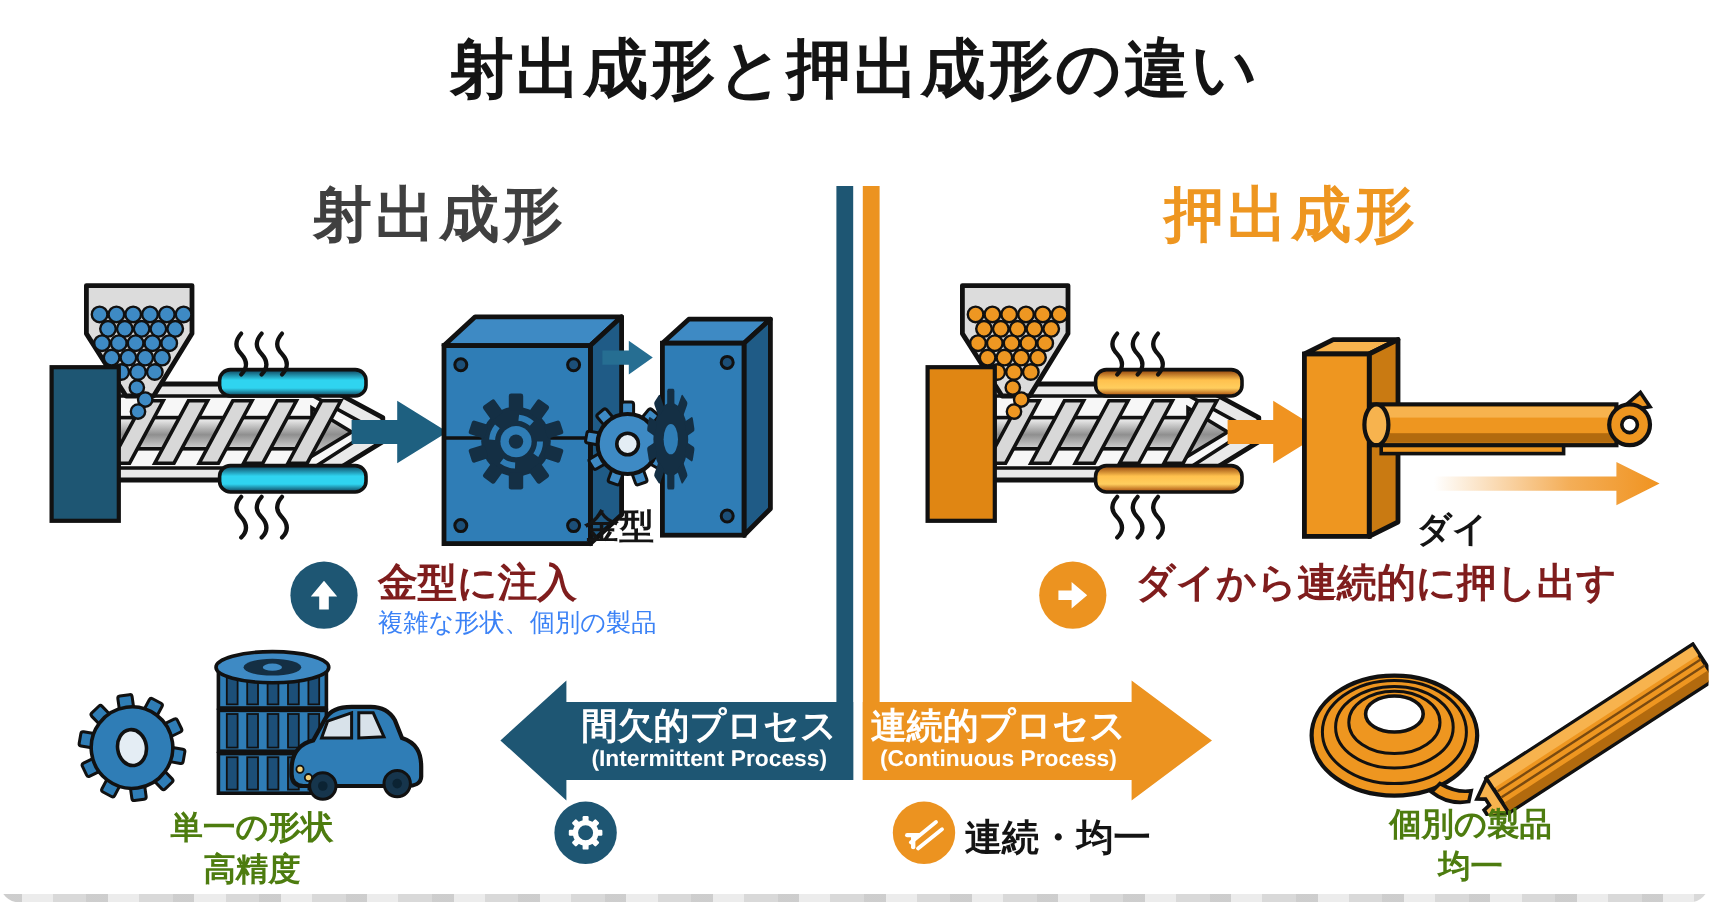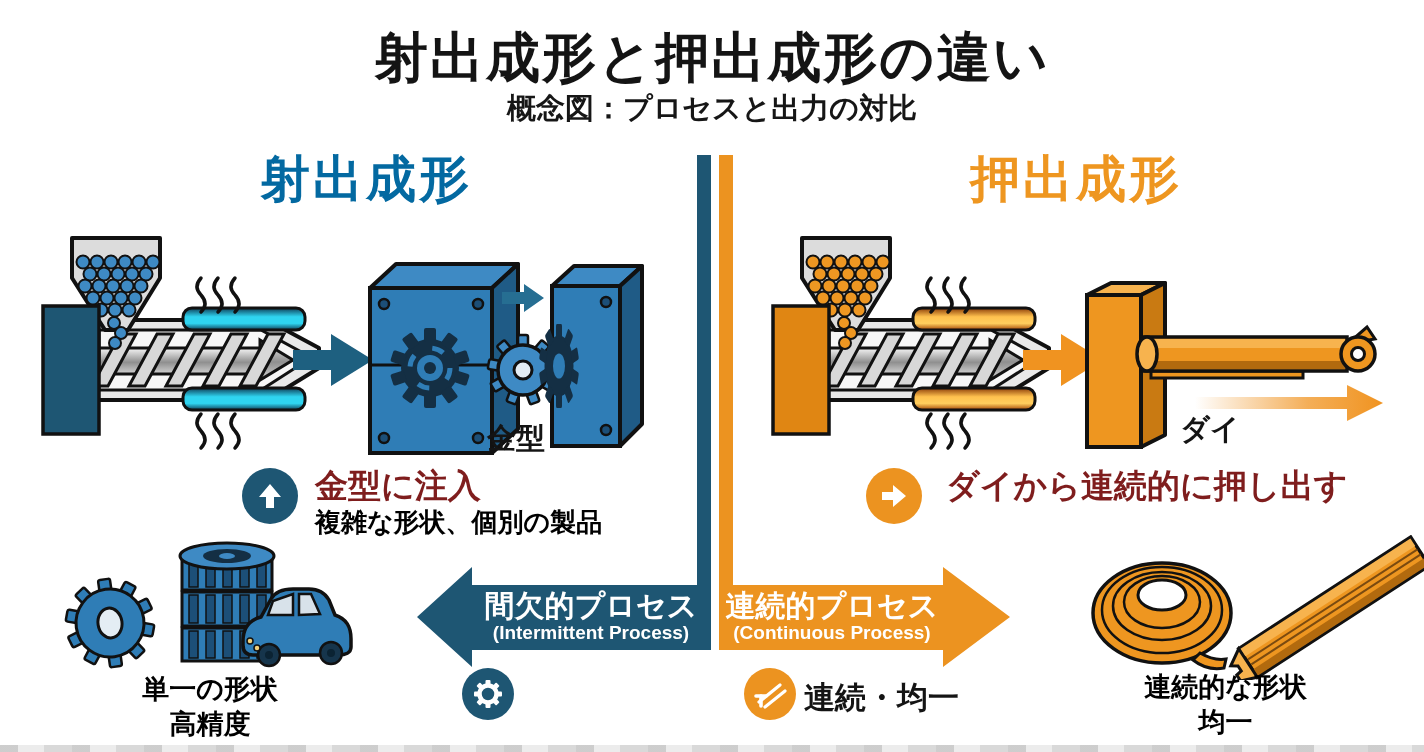--- a/index.html
+++ b/index.html
@@ -1,49 +1,48 @@
 <!DOCTYPE html>
 <html><head>
 <meta charset="utf-8">
 <style>
   html,body{margin:0;padding:0;background:#fff;}
   .stage{position:relative;width:1424px;height:752px;background:#ffffff;overflow:hidden;
-         font-family:"Liberation Sans","DejaVu Sans",sans-serif;color:#111;}
+         font-family:"Liberation Sans","DejaVu Sans",sans-serif;color:#111;border-radius:16px;}
   .abs{position:absolute;}
   .title{left:0;right:0;top:22px;text-align:center;font-size:54px;font-weight:900;letter-spacing:2px;color:#141414;}
   .subtitle{left:0;right:0;top:89px;text-align:center;font-size:29px;font-weight:800;color:#161616;}
   .heading{top:146px;font-size:50px;font-weight:900;letter-spacing:3px;}
-  .heading.teal{left:260px;color:#0369a1;}
+  .heading.teal{left:260px;color:#404040;}
   .heading.orange{left:970px;color:#EE9620;}
   .bar{top:155px;width:14px;height:495px;}
   .bar.teal{left:697px;background:#1E5673;}
   .bar.orange{left:719px;background:#EC9320;}
   .part-label{font-size:29px;font-weight:900;text-align:center;color:#141414;}
   .badge{border-radius:50%;width:56px;height:56px;display:flex;align-items:center;justify-content:center;}
   .badge.small{width:52px;height:52px;}
   .badge.teal{background:#1E5673;}
   .badge.orange{background:#EC9320;}
   .callout-title{font-size:33px;font-weight:900;color:#7f1d1d;white-space:nowrap;}
-  .callout-sub{font-size:26px;font-weight:700;color:#000000;white-space:nowrap;}
+  .callout-sub{font-size:21px;font-weight:400;color:#3b82f6;white-space:nowrap;}
   .arrow-text{display:flex;flex-direction:column;align-items:center;color:#fff;text-align:center;}
   .arrow-text .l1{font-size:30px;font-weight:900;line-height:33px;white-space:nowrap;}
   .arrow-text .l2{font-size:19px;font-weight:700;line-height:22px;white-space:nowrap;}
   .feature-label{font-size:31px;font-weight:900;color:#141414;white-space:nowrap;}
-  .caption{text-align:center;font-size:27px;font-weight:800;line-height:35px;color:#000000;}
+  .caption{text-align:center;font-size:27px;font-weight:800;line-height:35px;color:#4d7c0f;}
   .bottom-strip{left:0;right:0;bottom:0;height:7px;opacity:.5;
     background:repeating-linear-gradient(90deg,#9c9c9c 0 18px,#d9d9d9 18px 44px,#b3b3b3 44px 72px);}
   svg{display:block;}
 </style>
 </head>
 <body>
 
 <div class="stage">
 
   <div class="abs title">射出成形と押出成形の違い</div>
-  <div class="abs subtitle">概念図：プロセスと出力の対比</div>
 
   <div class="abs heading teal">射出成形</div>
   <div class="abs heading orange">押出成形</div>
 
   <div class="abs bar teal"></div>
   <div class="abs bar orange"></div>
 
   <svg class="abs" style="left:35px;top:222px;" width="350" height="235" viewBox="0 0 350 235">
     <defs>
       <linearGradient id="shaftG1" x1="0" y1="0" x2="0" y2="1">
@@ -272,21 +271,21 @@
       <rect x="88" y="64" width="202" height="9" fill="#F7B34E"></rect>
       <rect x="88" y="86" width="202" height="8" fill="#B26A0E"></rect>
       <ellipse cx="92" cy="79" rx="10" ry="17" fill="#F7B34E" stroke="#111" stroke-width="3.5"></ellipse>
       <polygon points="296,66 312,52 320,64 308,66" fill="#EE9620" stroke="#111" stroke-width="3"></polygon>
       <circle cx="303" cy="79" r="17" fill="#EE9620" stroke="#111" stroke-width="3.5"></circle>
       <circle cx="303" cy="79" r="6.5" fill="#FFFFFF" stroke="#111" stroke-width="3"></circle>
     </g>
 
     <path d="M140,122 h152 v-12 l36,18 l-36,18 v-12 h-152 z" fill="url(#fadeArr)"></path>
   </svg>
-  <div class="abs part-label" style="left:1150px;top:410px;width:120px;">ダイ</div>
+  <div class="abs part-label" style="left:1150px;top:422px;width:120px;">ダイ</div>
 
   <div class="abs badge teal" style="left:242px;top:468px;">
     <svg width="30" height="30" viewBox="-15 -15 30 30">
         <polygon points="-11,1 0,-12 11,1 4,1 4,12 -4,12 -4,1" fill="#fff"></polygon>
       </svg>
   </div>
   <div class="abs callout-title" style="left:315px;top:464px;">金型に注入</div>
   <div class="abs callout-sub" style="left:315px;top:505px;">複雑な形状、個別の製品</div>
 
   <div class="abs badge orange" style="left:866px;top:468px;">
@@ -383,21 +382,21 @@
     <g transform="translate(168,128) rotate(-33)">
       <rect x="0" y="-17" width="205" height="34" fill="#EE9620" stroke="#111" stroke-width="3.5"></rect>
       <rect x="1" y="-16" width="203" height="9" fill="#F7B34E"></rect>
       <rect x="1" y="8" width="203" height="8" fill="#B26A0E"></rect>
       <line x1="2" y1="-3" x2="204" y2="-3" stroke="#7A4A10" stroke-width="2"></line>
       <line x1="2" y1="3" x2="204" y2="3" stroke="#7A4A10" stroke-width="2"></line>
       <path d="M0,-17 l-16,10 l6,4 l0,6 l-6,1 l0,7 l16,6 z" fill="#F7B34E" stroke="#111" stroke-width="3"></path>
     </g>
   </svg>
   <div class="abs caption" style="left:1118px;top:670px;width:215px;">
-    <div>連続的な形状</div>
+    <div>個別の製品</div>
     <div>均一</div>
   </div>
 
   <div class="abs badge small teal" style="left:462px;top:668px;">
     <svg width="32" height="32" viewBox="-16 -16 32 32">
       <g fill="#fff">
         <rect x="-2.5" y="-14" width="5" height="5" rx="1"></rect>
         <rect x="-2.5" y="-14" width="5" height="5" rx="1" transform="rotate(45)"></rect>
         <rect x="-2.5" y="-14" width="5" height="5" rx="1" transform="rotate(90)"></rect>
         <rect x="-2.5" y="-14" width="5" height="5" rx="1" transform="rotate(135)"></rect>

